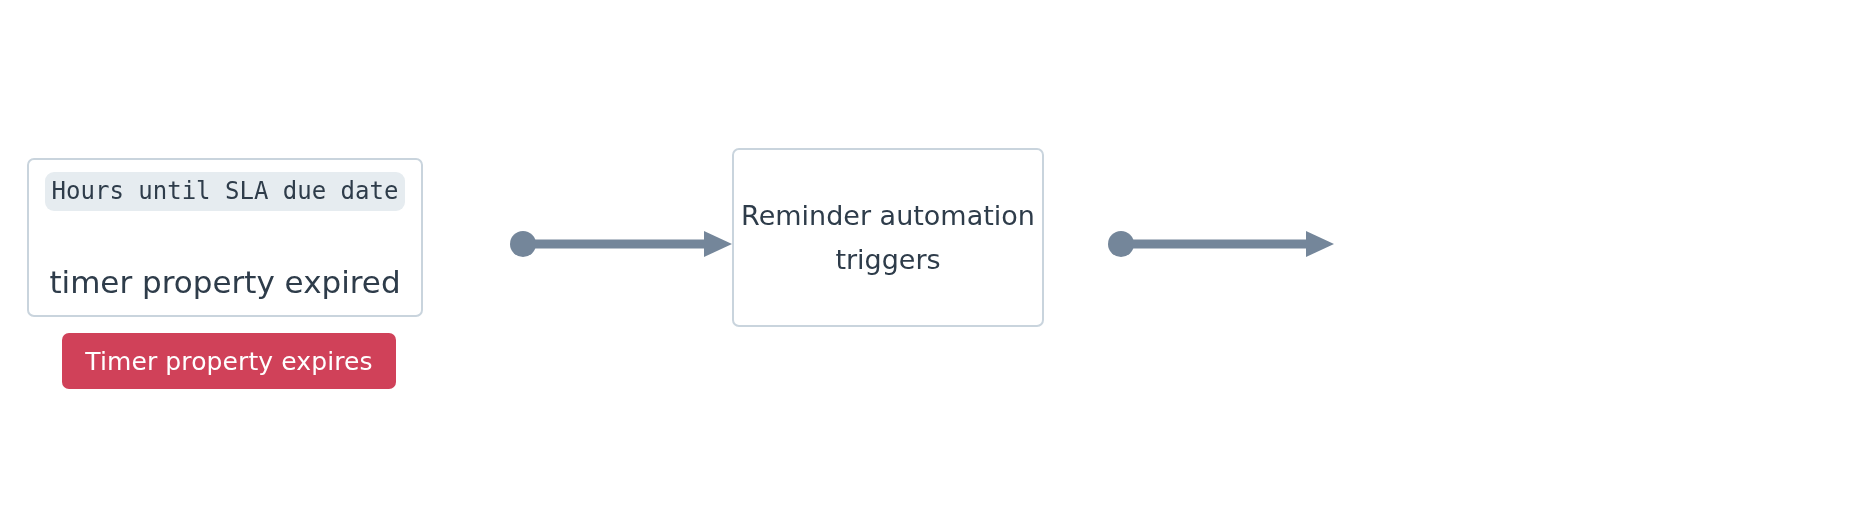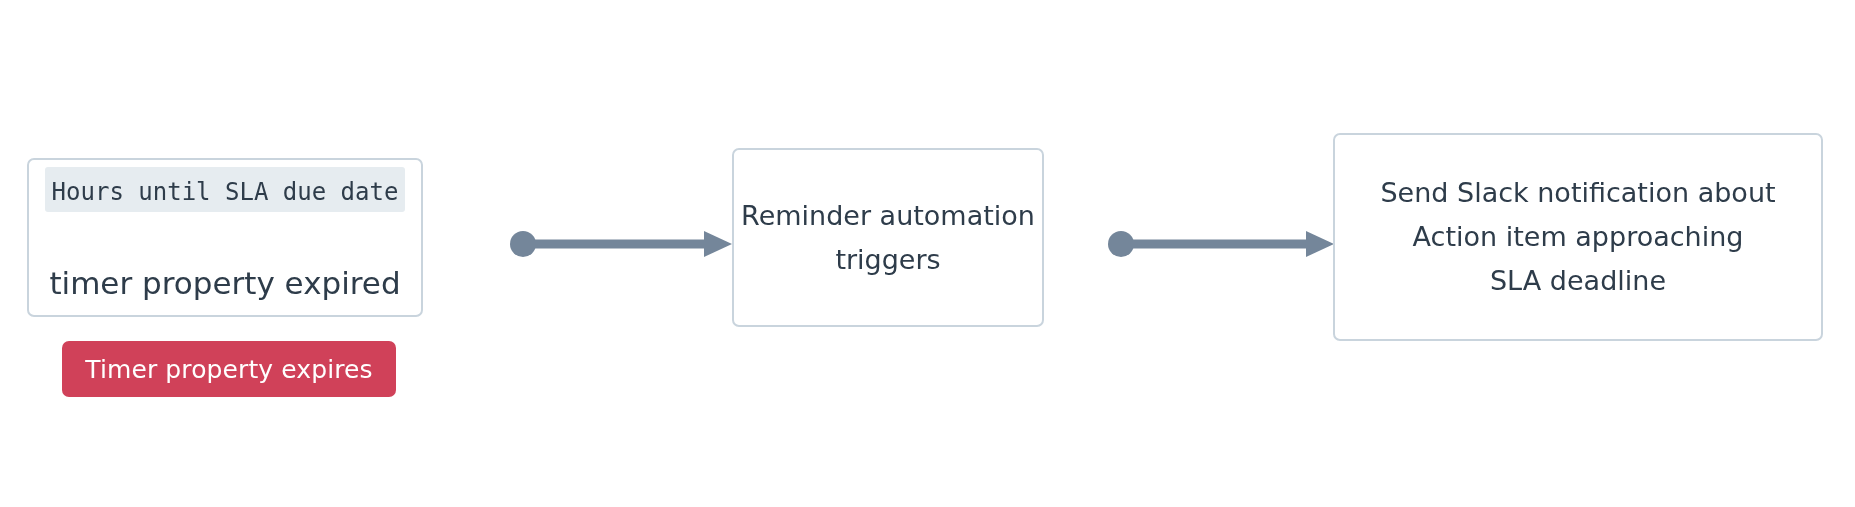--- a/index.html
+++ b/index.html
@@ -63,22 +63,22 @@
   }
 
   
   .code-chip {
     display: inline-block;
     background: #e6ecf0;
     color: #2e3c4a;
     font-family: "DejaVu Sans Mono", "Liberation Mono", monospace;
     font-size: 24px;
     line-height: 1.45;
-    padding: 8px 7px 3px 7px;
-    border-radius: 3px;
+    padding: 2px 7px 3px 7px;
+    border-radius: 9px;
     letter-spacing: 0px;
   }
   .chip-line {
     display: block;
     margin-bottom: 2px;
   }
   .plain-line {
     display: block;
     font-size: 31px;
   }
@@ -96,21 +96,21 @@
   #connector-2 {
     left: 1108px;
     top: 224px;
     width: 230px;
   }
 
   
   #badge-trigger {
     position: absolute;
     left: 62px;
-    top: 341px;
+    top: 333px;
     width: 334px;
     height: 56px;
     box-sizing: border-box;
     background: #d04159;
     color: #ffffff;
     border-radius: 7px;
     display: flex;
     align-items: center;
     justify-content: center;
     font-size: 25px;
@@ -141,19 +141,14 @@
     <span class="node-text">Reminder automation
 triggers</span>
   </div>
 
   <svg class="connector" id="connector-2" viewBox="0 0 230 40">
     <circle cx="13" cy="20" r="13" fill="#74869a"></circle>
     <line x1="13" y1="20" x2="202" y2="20" stroke="#74869a" stroke-width="9"></line>
     <polygon points="198,7 226,20 198,33" fill="#74869a"></polygon>
   </svg>
 
-  <div class="node" id="node-action">
-    <span class="node-text">Send Slack notification about
-Action item approaching
-SLA deadline</span>
-  </div>
 
 </div>
 
 </body></html>

